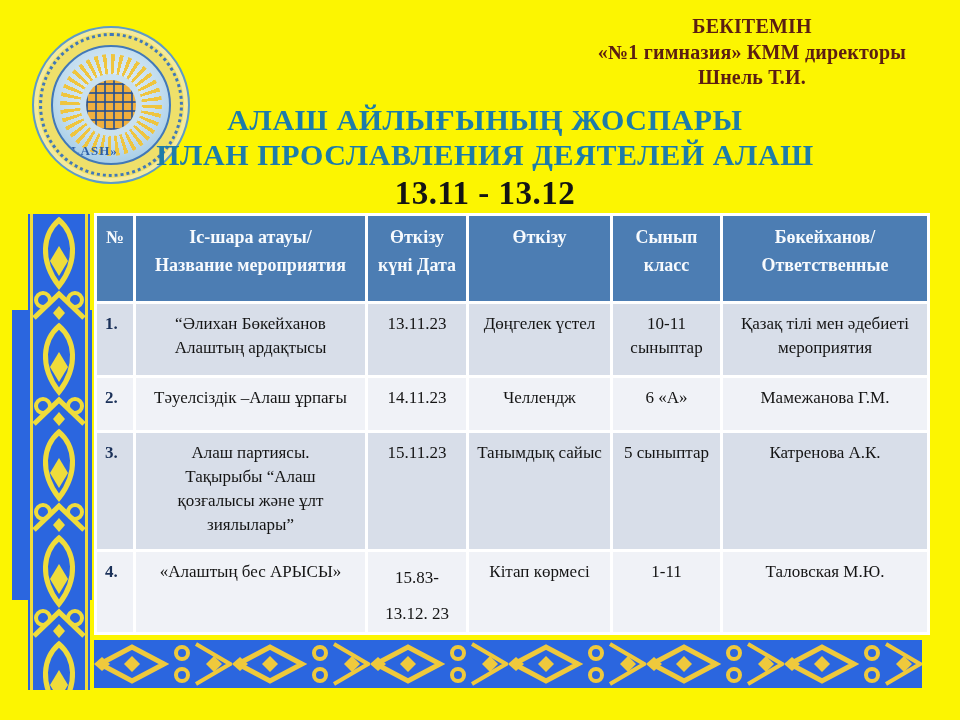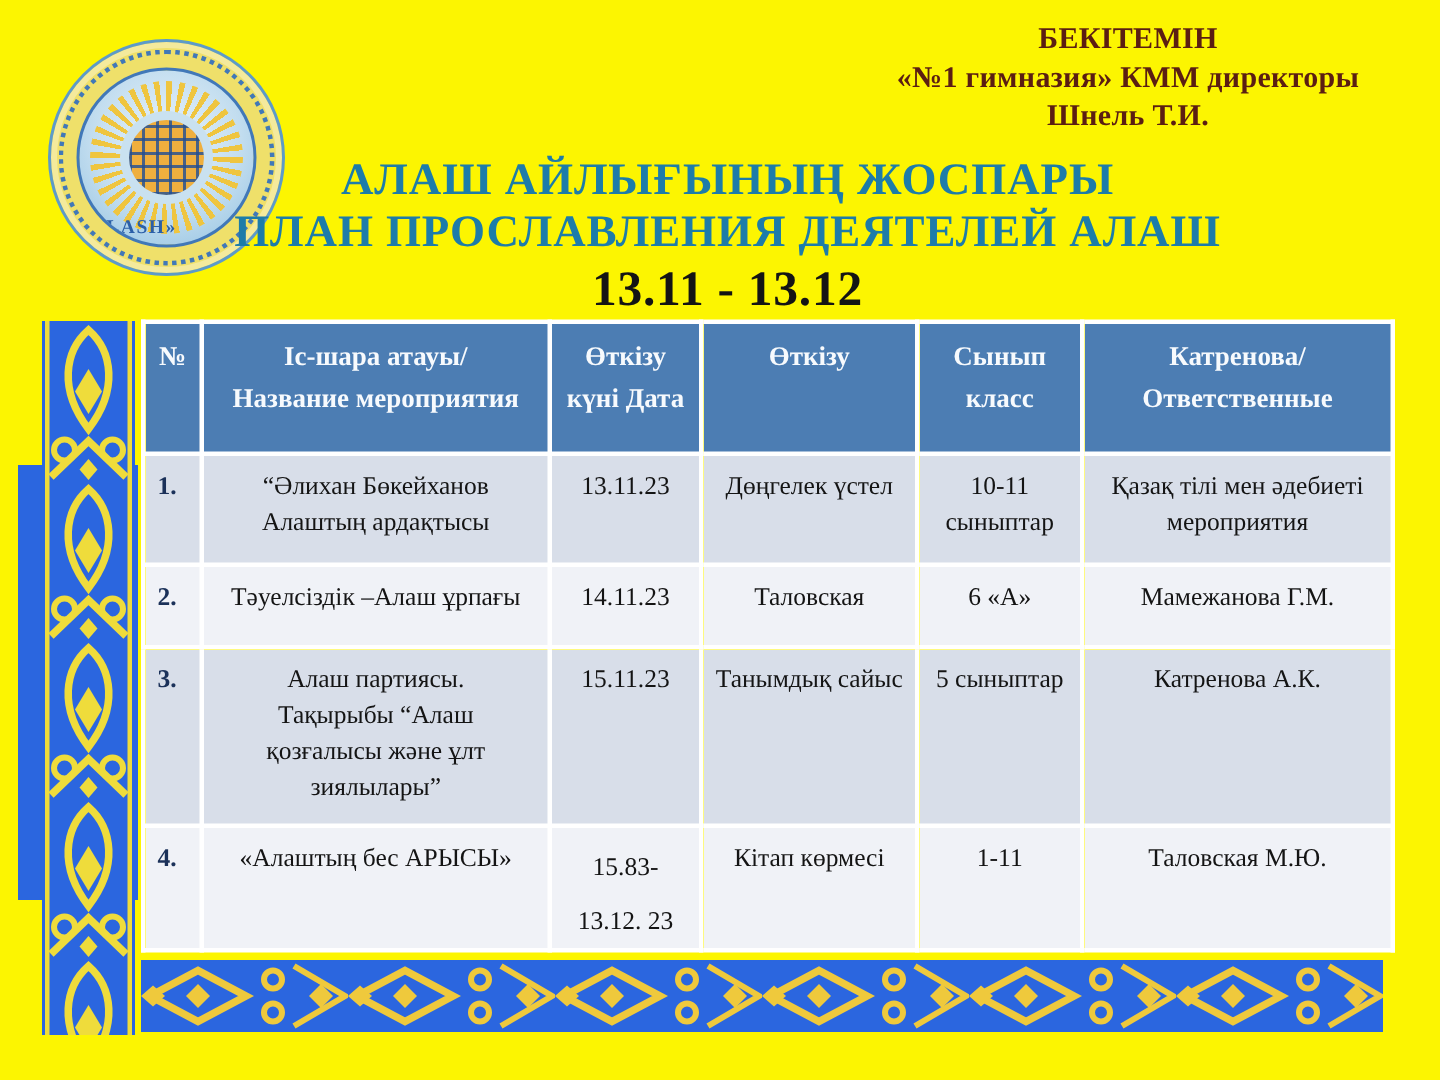--- a/index.html
+++ b/index.html
@@ -148,21 +148,21 @@
             <div>күні Дата</div>
           </th>
           <th>
             <div>Өткізу</div>
           </th>
           <th>
             <div>Сынып</div>
             <div>класс</div>
           </th>
           <th>
-            <div>Катренова/</div>
+            <div>Бөкейханов/</div>
             <div>Ответственные</div>
           </th>
         </tr>
       </thead>
       <tbody>
         <tr style="height: 74px;">
           <td class="num">
             <div>1.</div>
           </td>
           <td>
@@ -188,21 +188,21 @@
           <td class="num">
             <div>2.</div>
           </td>
           <td>
             <div>Тәуелсіздік –Алаш ұрпағы</div>
           </td>
           <td>
             <div>14.11.23</div>
           </td>
           <td>
-            <div>Таловская</div>
+            <div>Челлендж</div>
           </td>
           <td>
             <div>6 «А»</div>
           </td>
           <td>
             <div>Мамежанова Г.М.</div>
           </td>
         </tr>
         <tr style="height: 119px;">
           <td class="num">

